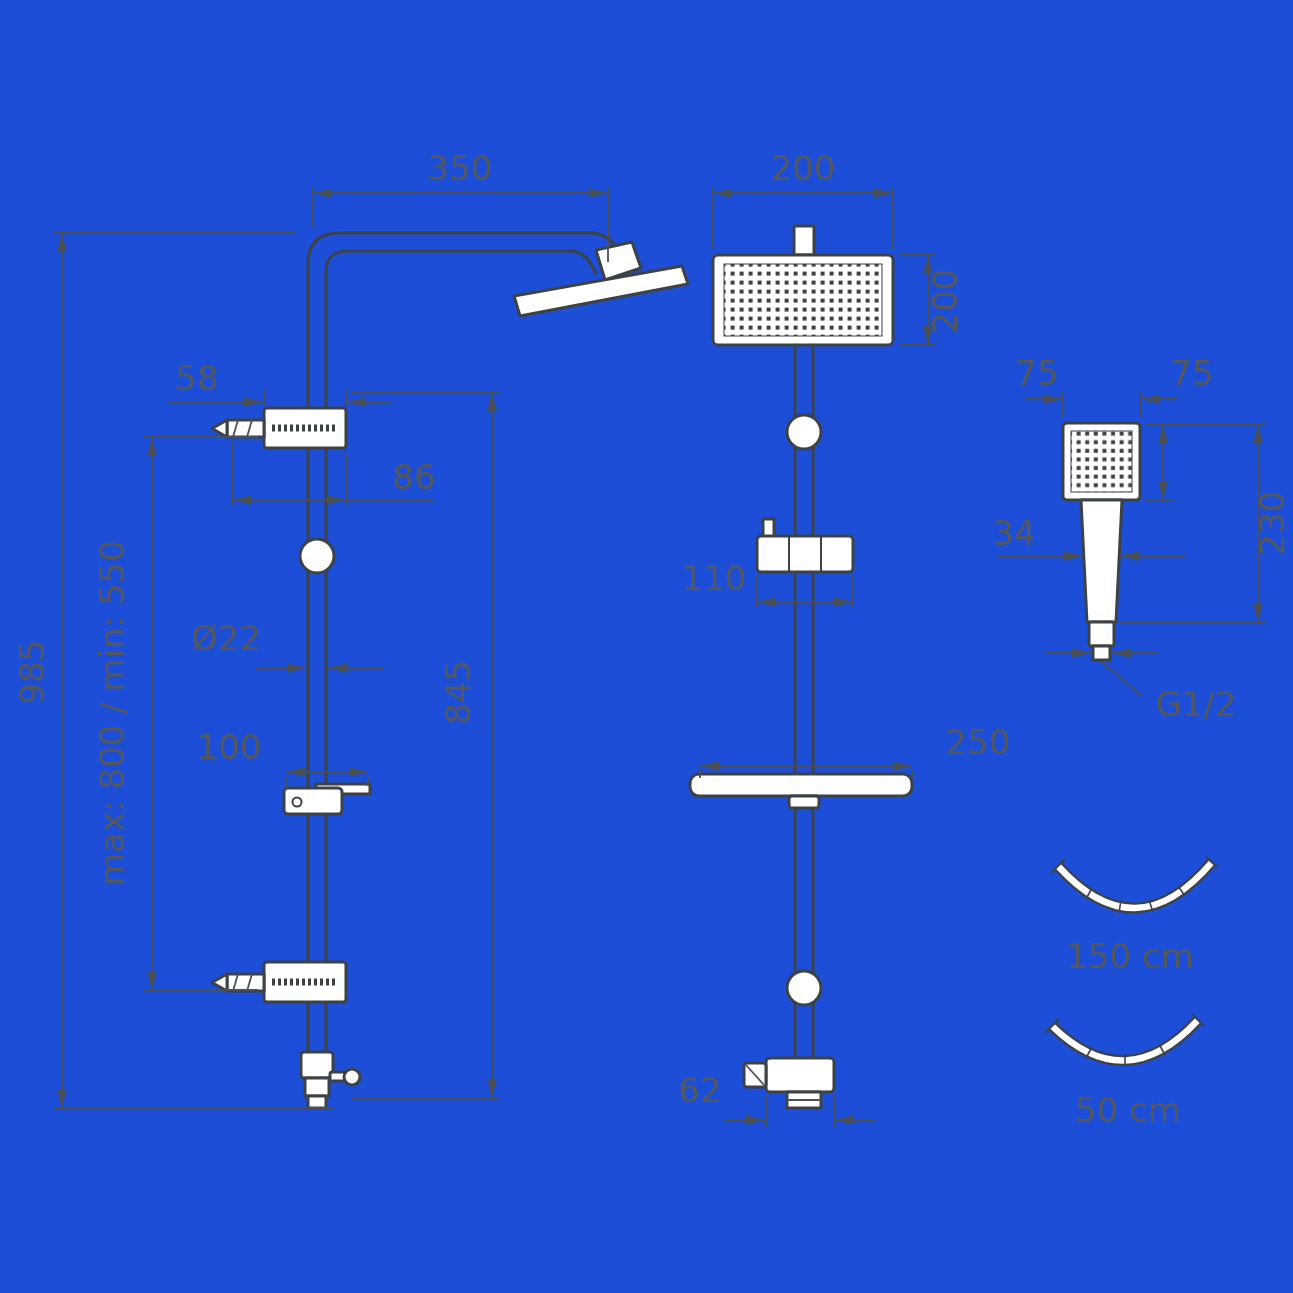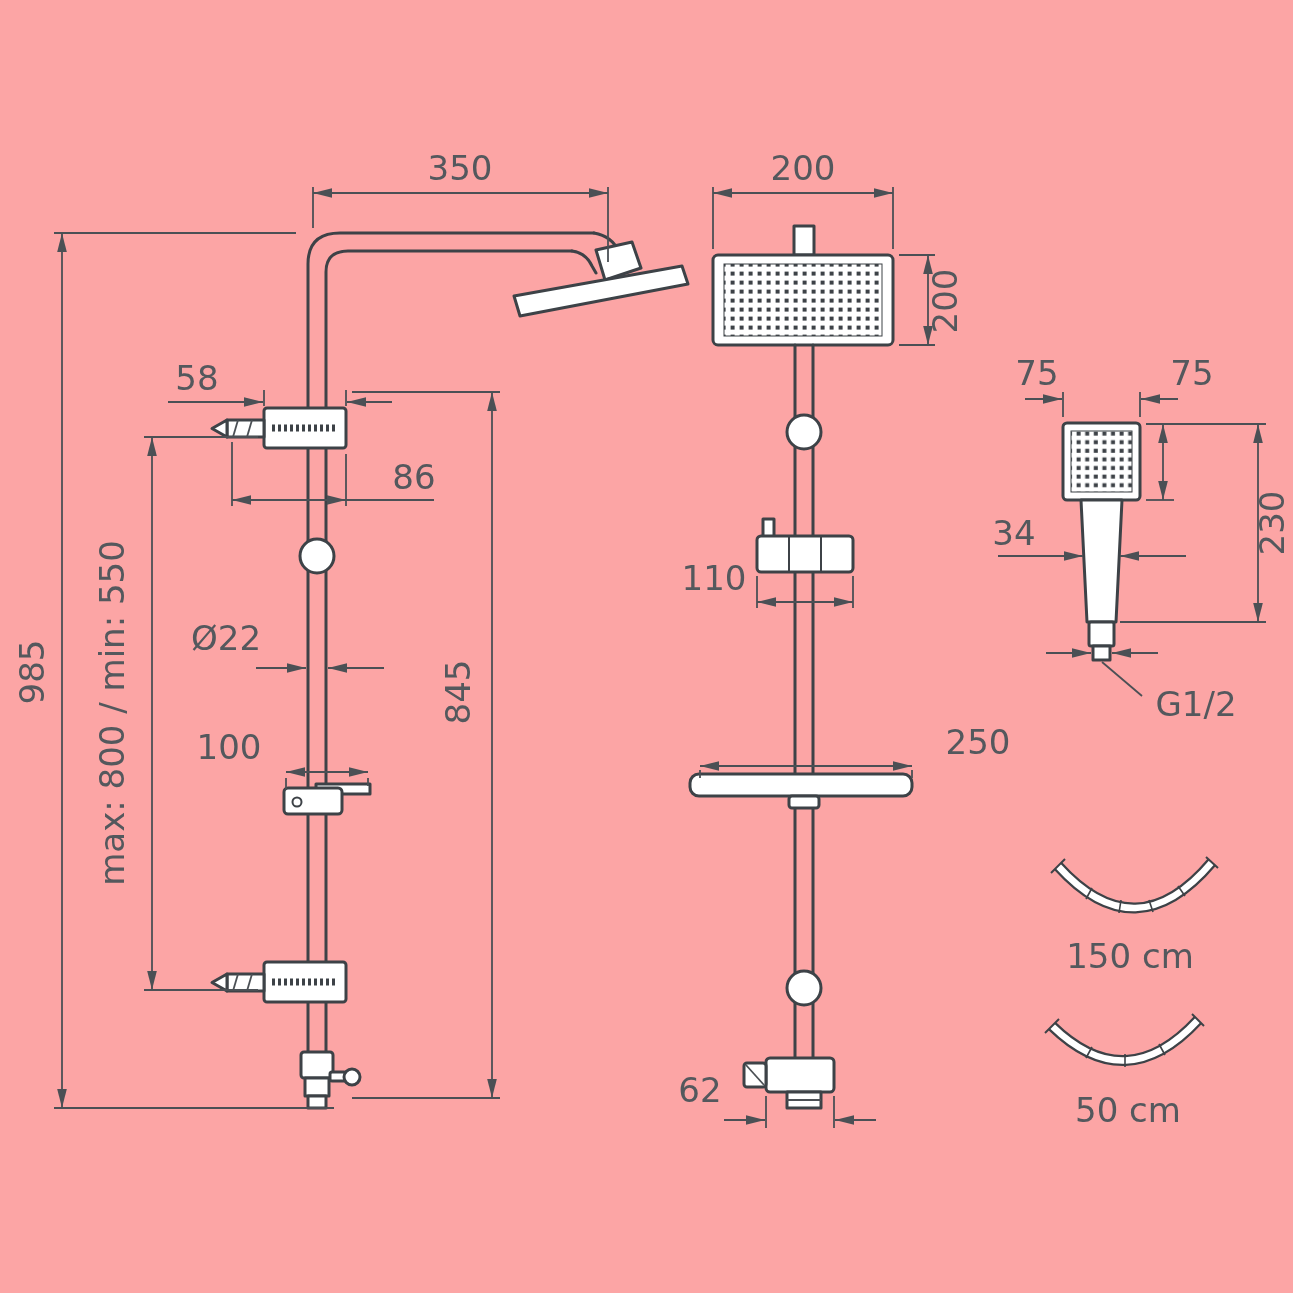--- a/index.html
+++ b/index.html
@@ -1,16 +1,16 @@
 <!DOCTYPE html>
 <html><head>
 <meta charset="utf-8">
 <style>
   html,body { margin:0; padding:0; background:#ffffff; }
-  .canvas { position:relative; width:1293px; height:1293px; background:#fca5a5; overflow:hidden; }
+  .canvas { position:relative; width:1293px; height:1293px; background:#1d4ed8; overflow:hidden; }
   svg { display:block; }
   svg text {
     font-family:"DejaVu Sans","Liberation Sans",sans-serif;
     fill:#54585d; font-size:34px;
   }
   .p  { fill:none; stroke:#3d4247; stroke-width:3; stroke-linecap:round; stroke-linejoin:round; }
   .pf { fill:#ffffff; stroke:#3d4247; stroke-width:3; stroke-linejoin:round; }
   .p2 { fill:none; stroke:#3d4247; stroke-width:2; }
   .d  { fill:none; stroke:#4b5055; stroke-width:1.8; }
   .thread { stroke:#3d4247; stroke-width:7; stroke-dasharray:3 3; }

